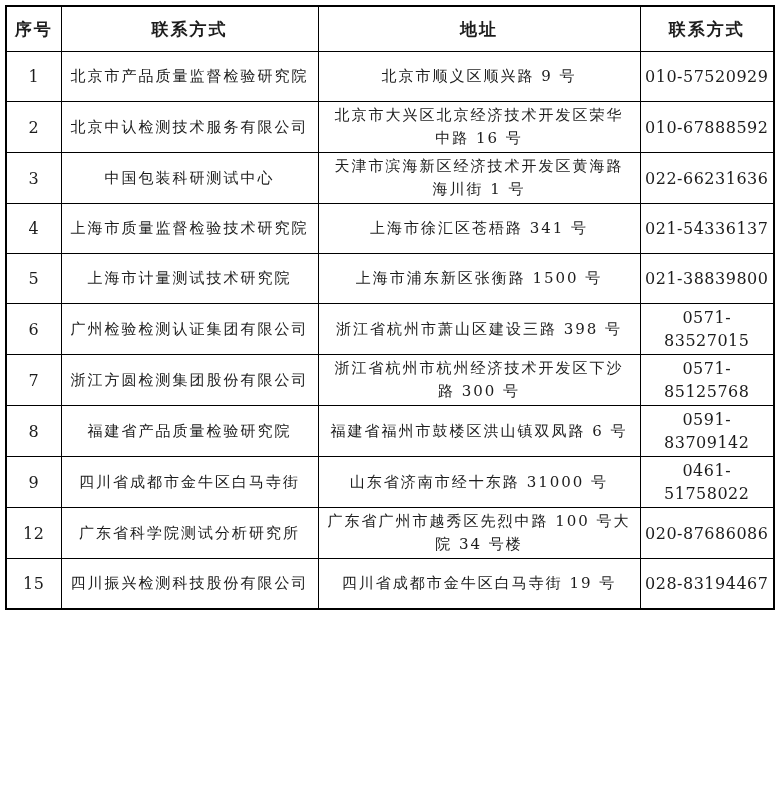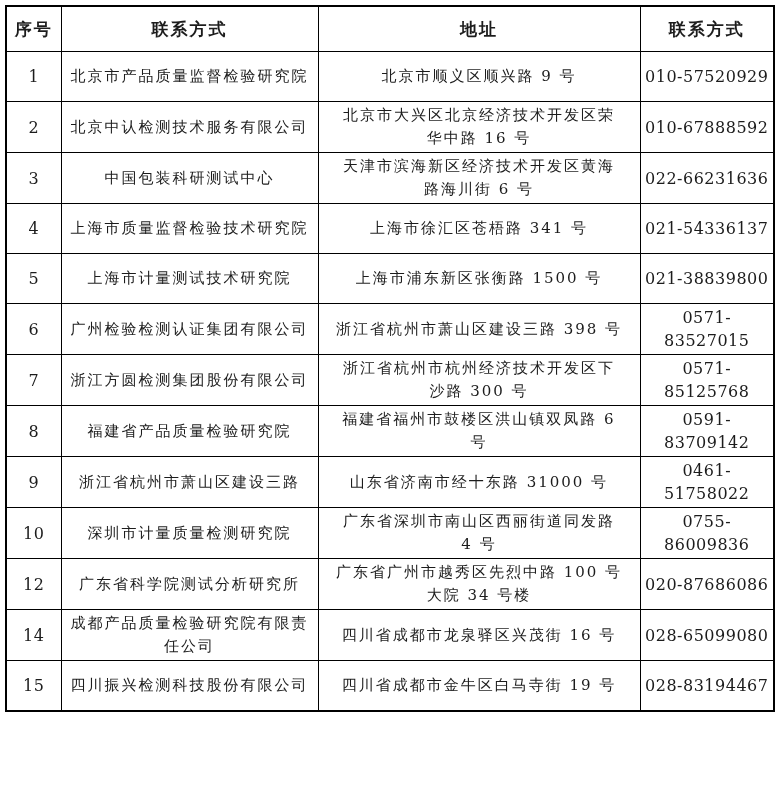--- a/index.html
+++ b/index.html
@@ -45,21 +45,21 @@
     font-size: 15px;
     line-height: 23px;
     letter-spacing: 2px;
   }
   .inst-table tbody td.c-no,
   .inst-table tbody td.c-phone {
     font-size: 16px;
     letter-spacing: 0.5px;
   }
   .inst-table td.c-name { padding: 2px 6px; margin-left: 28px; }
-  .inst-table td.c-address { padding: 2px 17px; }
+  .inst-table td.c-address { padding: 2px 8px; }
 </style>
 </head>
 <body>
 
 <div class="page">
   <table class="inst-table">
     <colgroup>
       <col style="width:55px">
       <col style="width:257px">
       <col style="width:322px">
@@ -82,21 +82,21 @@
         </tr>
         <tr>
           <td class="c-no">2</td>
           <td class="c-name">北京中认检测技术服务有限公司</td>
           <td class="c-address">北京市大兴区北京经济技术开发区荣华中路 16 号</td>
           <td class="c-phone">010-67888592</td>
         </tr>
         <tr>
           <td class="c-no">3</td>
           <td class="c-name">中国包装科研测试中心</td>
-          <td class="c-address">天津市滨海新区经济技术开发区黄海路海川街 6 号</td>
+          <td class="c-address">天津市滨海新区经济技术开发区黄海路海川街 1 号</td>
           <td class="c-phone">022-66231636</td>
         </tr>
         <tr>
           <td class="c-no">4</td>
           <td class="c-name">上海市质量监督检验技术研究院</td>
           <td class="c-address">上海市徐汇区苍梧路 341 号</td>
           <td class="c-phone">021-54336137</td>
         </tr>
         <tr>
           <td class="c-no">5</td>
@@ -117,41 +117,29 @@
           <td class="c-phone">0571-85125768</td>
         </tr>
         <tr>
           <td class="c-no">8</td>
           <td class="c-name">福建省产品质量检验研究院</td>
           <td class="c-address">福建省福州市鼓楼区洪山镇双凤路 6 号</td>
           <td class="c-phone">0591-83709142</td>
         </tr>
         <tr>
           <td class="c-no">9</td>
-          <td class="c-name">浙江省杭州市萧山区建设三路</td>
+          <td class="c-name">四川省成都市金牛区白马寺街</td>
           <td class="c-address">山东省济南市经十东路 31000 号</td>
           <td class="c-phone">0461-51758022</td>
-        </tr>
-        <tr>
-          <td class="c-no">10</td>
-          <td class="c-name">深圳市计量质量检测研究院</td>
-          <td class="c-address">广东省深圳市南山区西丽街道同发路 4 号</td>
-          <td class="c-phone">0755-86009836</td>
         </tr>
         <tr>
           <td class="c-no">12</td>
           <td class="c-name">广东省科学院测试分析研究所</td>
           <td class="c-address">广东省广州市越秀区先烈中路 100 号大院 34 号楼</td>
           <td class="c-phone">020-87686086</td>
-        </tr>
-        <tr>
-          <td class="c-no">14</td>
-          <td class="c-name">成都产品质量检验研究院有限责任公司</td>
-          <td class="c-address">四川省成都市龙泉驿区兴茂街 16 号</td>
-          <td class="c-phone">028-65099080</td>
         </tr>
         <tr>
           <td class="c-no">15</td>
           <td class="c-name">四川振兴检测科技股份有限公司</td>
           <td class="c-address">四川省成都市金牛区白马寺街 19 号</td>
           <td class="c-phone">028-83194467</td>
         </tr>
       </tbody>
   </table>
 </div>

